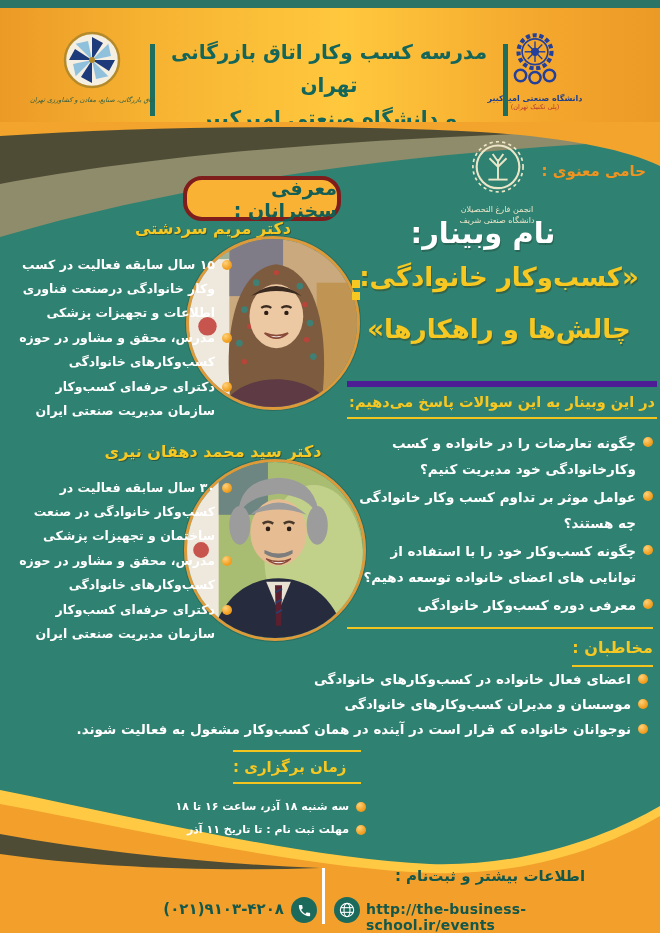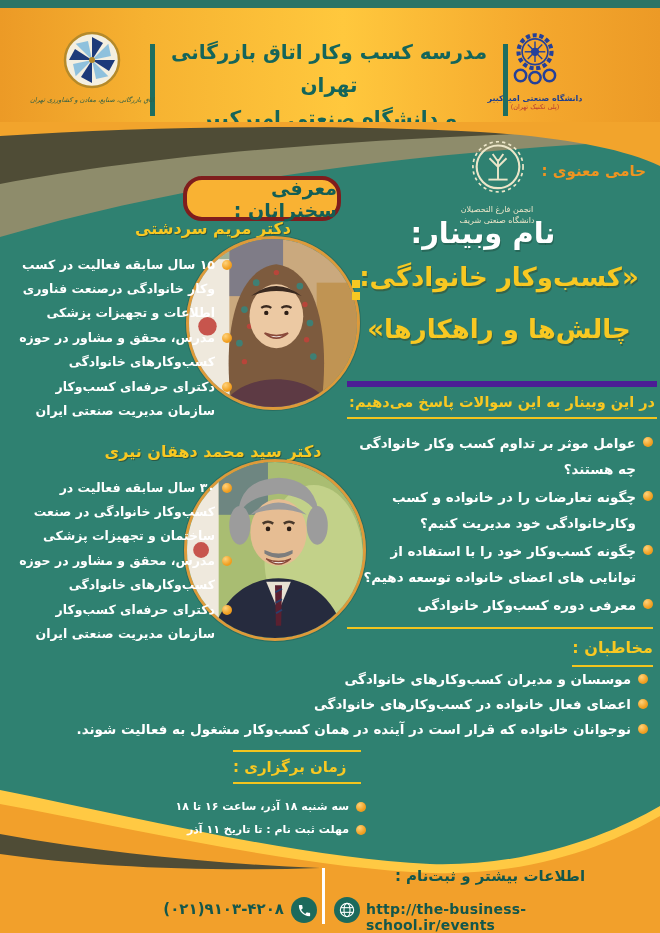--- a/index.html
+++ b/index.html
@@ -245,32 +245,32 @@
     <li>مدرس، محقق و مشاور در حوزه کسب‌وکارهای خانوادگی</li>
     <li>دکترای حرفه‌ای کسب‌وکار سازمان مدیریت صنعتی ایران</li>
   </ul>
 
   <div class="webinar-label">نام وبینار:</div>
   <div class="webinar-title wt1">«کسب‌وکار خانوادگی:</div>
   <div class="webinar-title wt2">چالش‌ها و راهکارها»</div>
 
   <div class="q-header">در این وبینار به این سوالات پاسخ می‌دهیم:</div>
   <ul class="blist q-list">
+    <li>چگونه تعارضات را در خانواده و کسب وکارخانوادگی خود مدیریت کنیم؟</li>
     <li>عوامل موثر بر تداوم کسب وکار خانوادگی چه هستند؟</li>
-    <li>چگونه تعارضات را در خانواده و کسب وکارخانوادگی خود مدیریت کنیم؟</li>
     <li>چگونه کسب‌وکار خود را با استفاده از توانایی های اعضای خانواده توسعه دهیم؟</li>
     <li>معرفی دوره کسب‌وکار خانوادگی</li>
   </ul>
 
   <div class="aud-header">
     <span>مخاطبان :</span>
   </div>
   <ul class="blist aud-list">
+    <li>اعضای فعال خانواده در کسب‌وکارهای خانوادگی</li>
     <li>موسسان و مدیران کسب‌وکارهای خانوادگی</li>
-    <li>اعضای فعال خانواده در کسب‌وکارهای خانوادگی</li>
     <li>نوجوانان خانواده که قرار است در آینده در همان کسب‌وکار مشغول به فعالیت شوند.</li>
   </ul>
 
   <div class="sched-header">زمان برگزاری :</div>
   <ul class="blist sched-list">
     <li>سه شنبه ۱۸ آذر، ساعت ۱۶ تا ۱۸</li>
     <li>مهلت ثبت نام : تا تاریخ ۱۱ آذر</li>
   </ul>
 
   <svg class="swoosh-bottom" viewBox="0 0 660 163" preserveAspectRatio="none">

